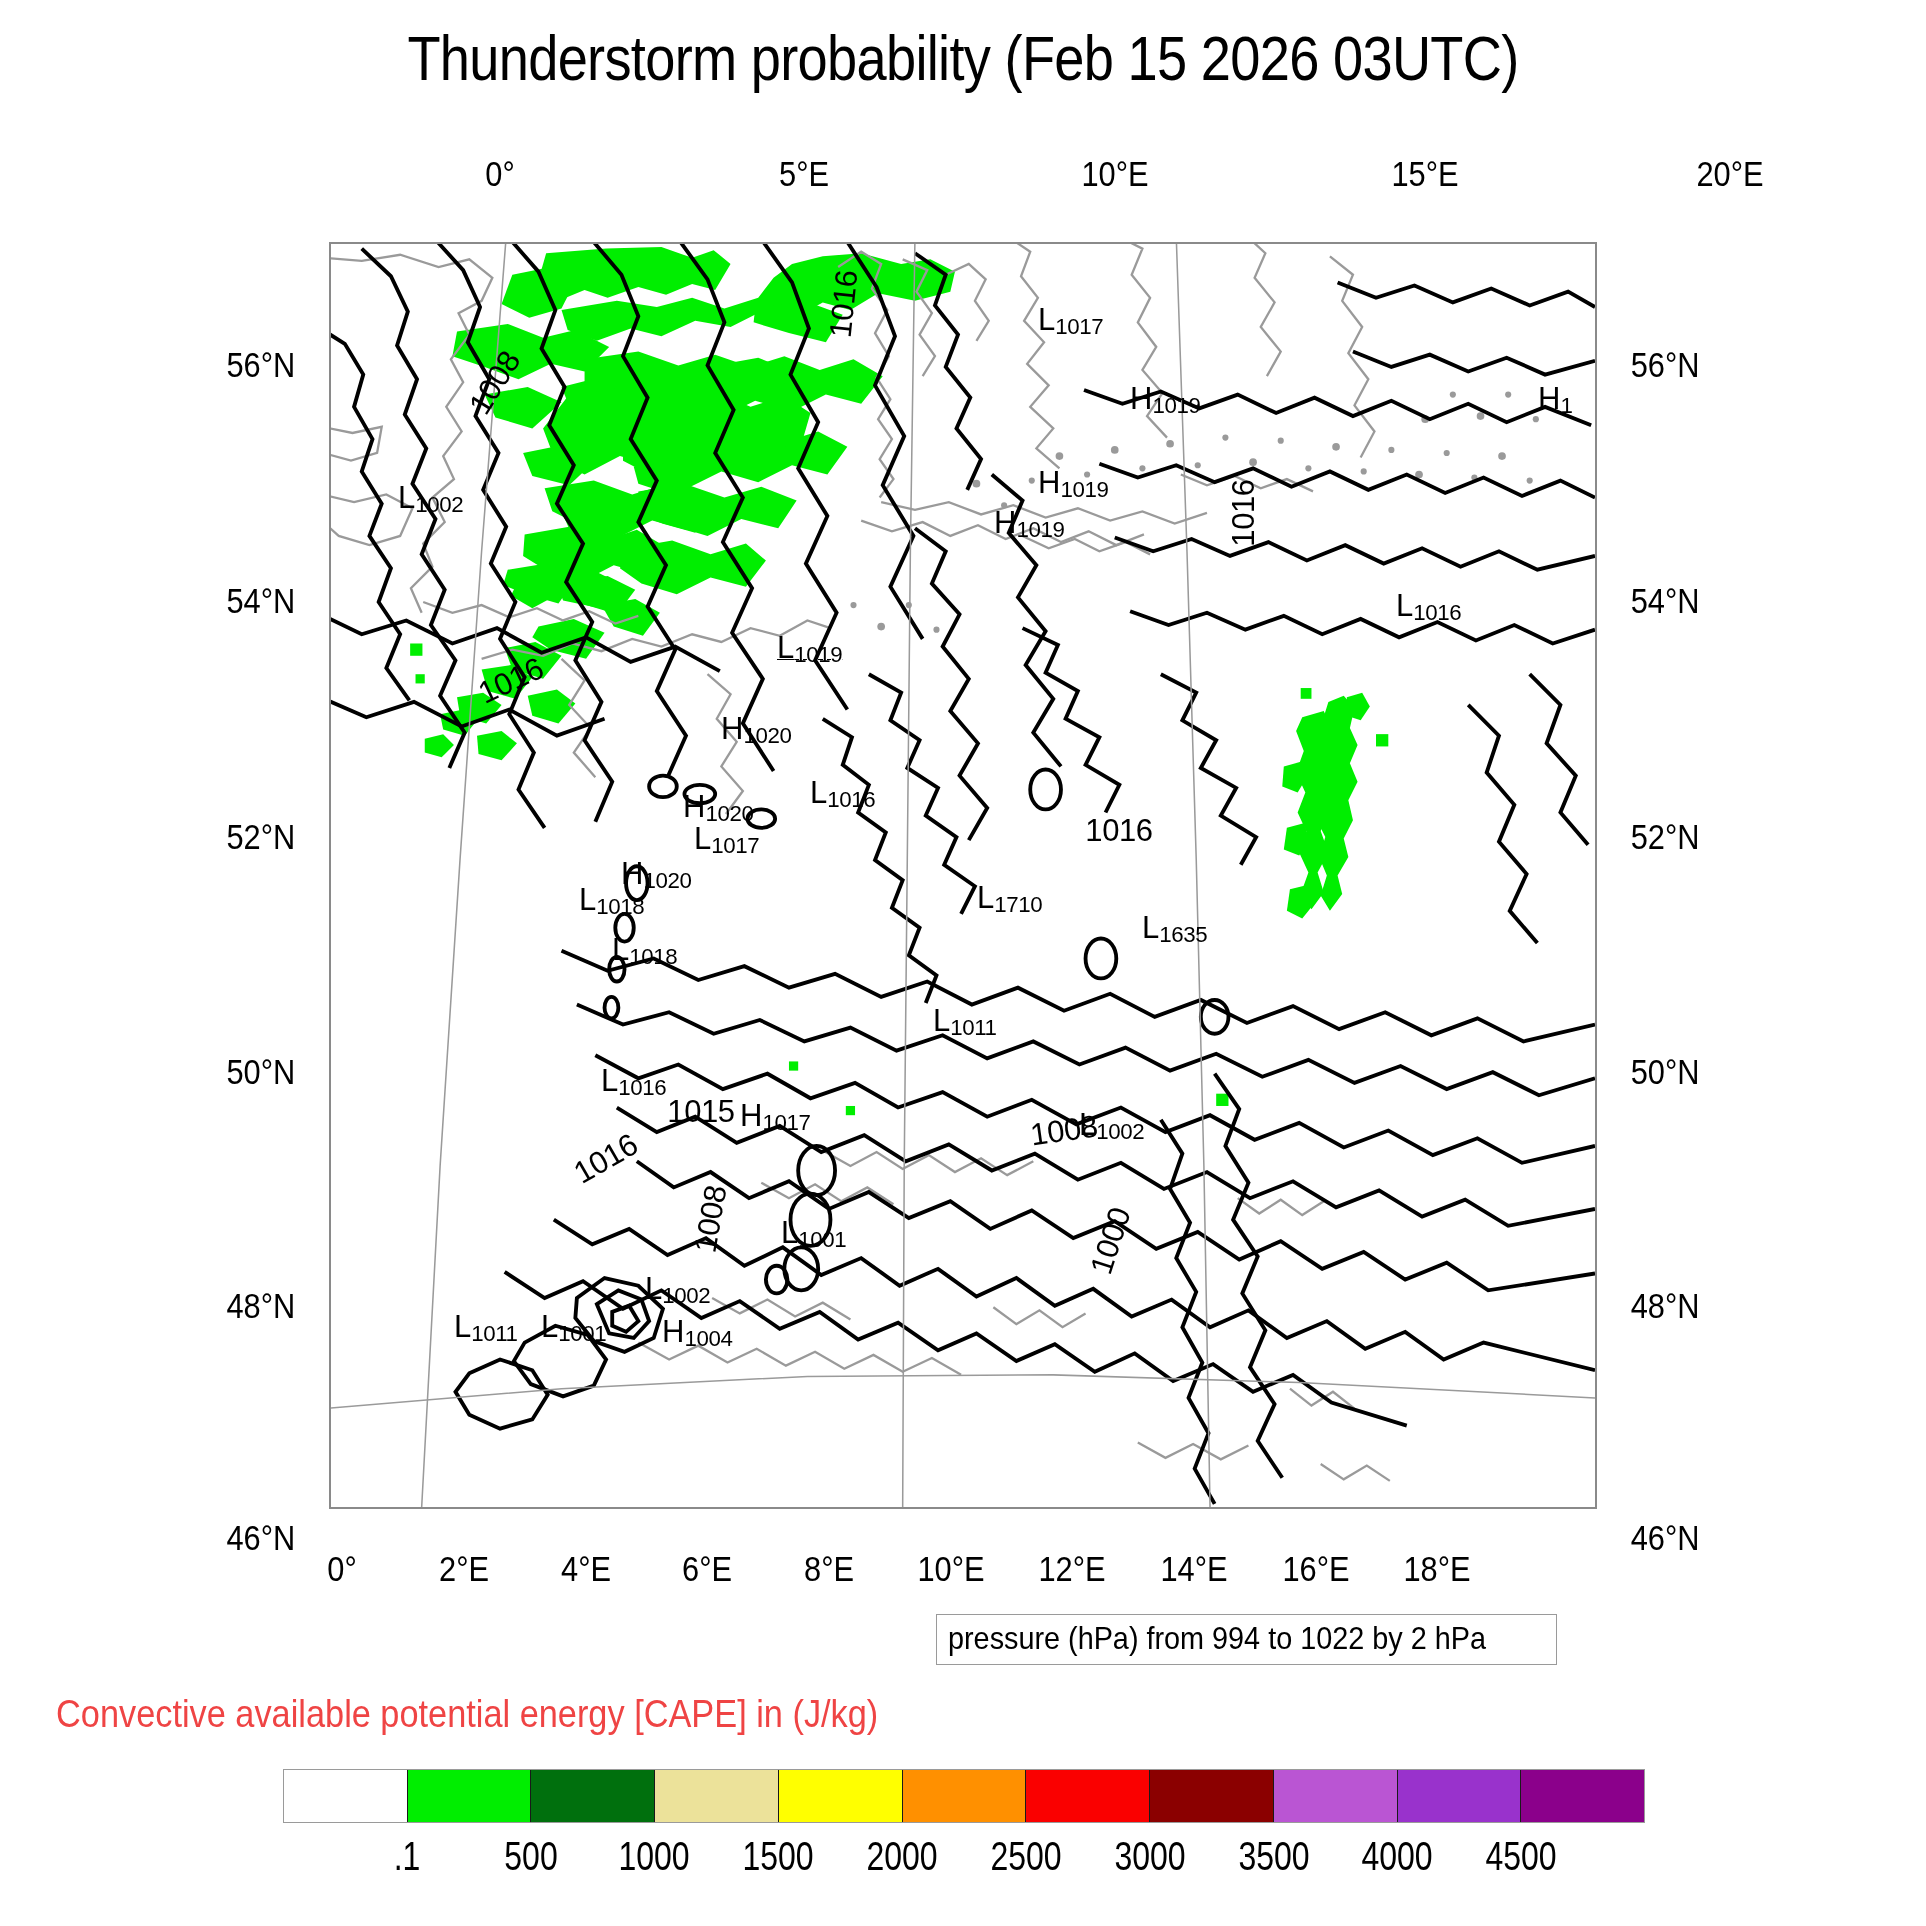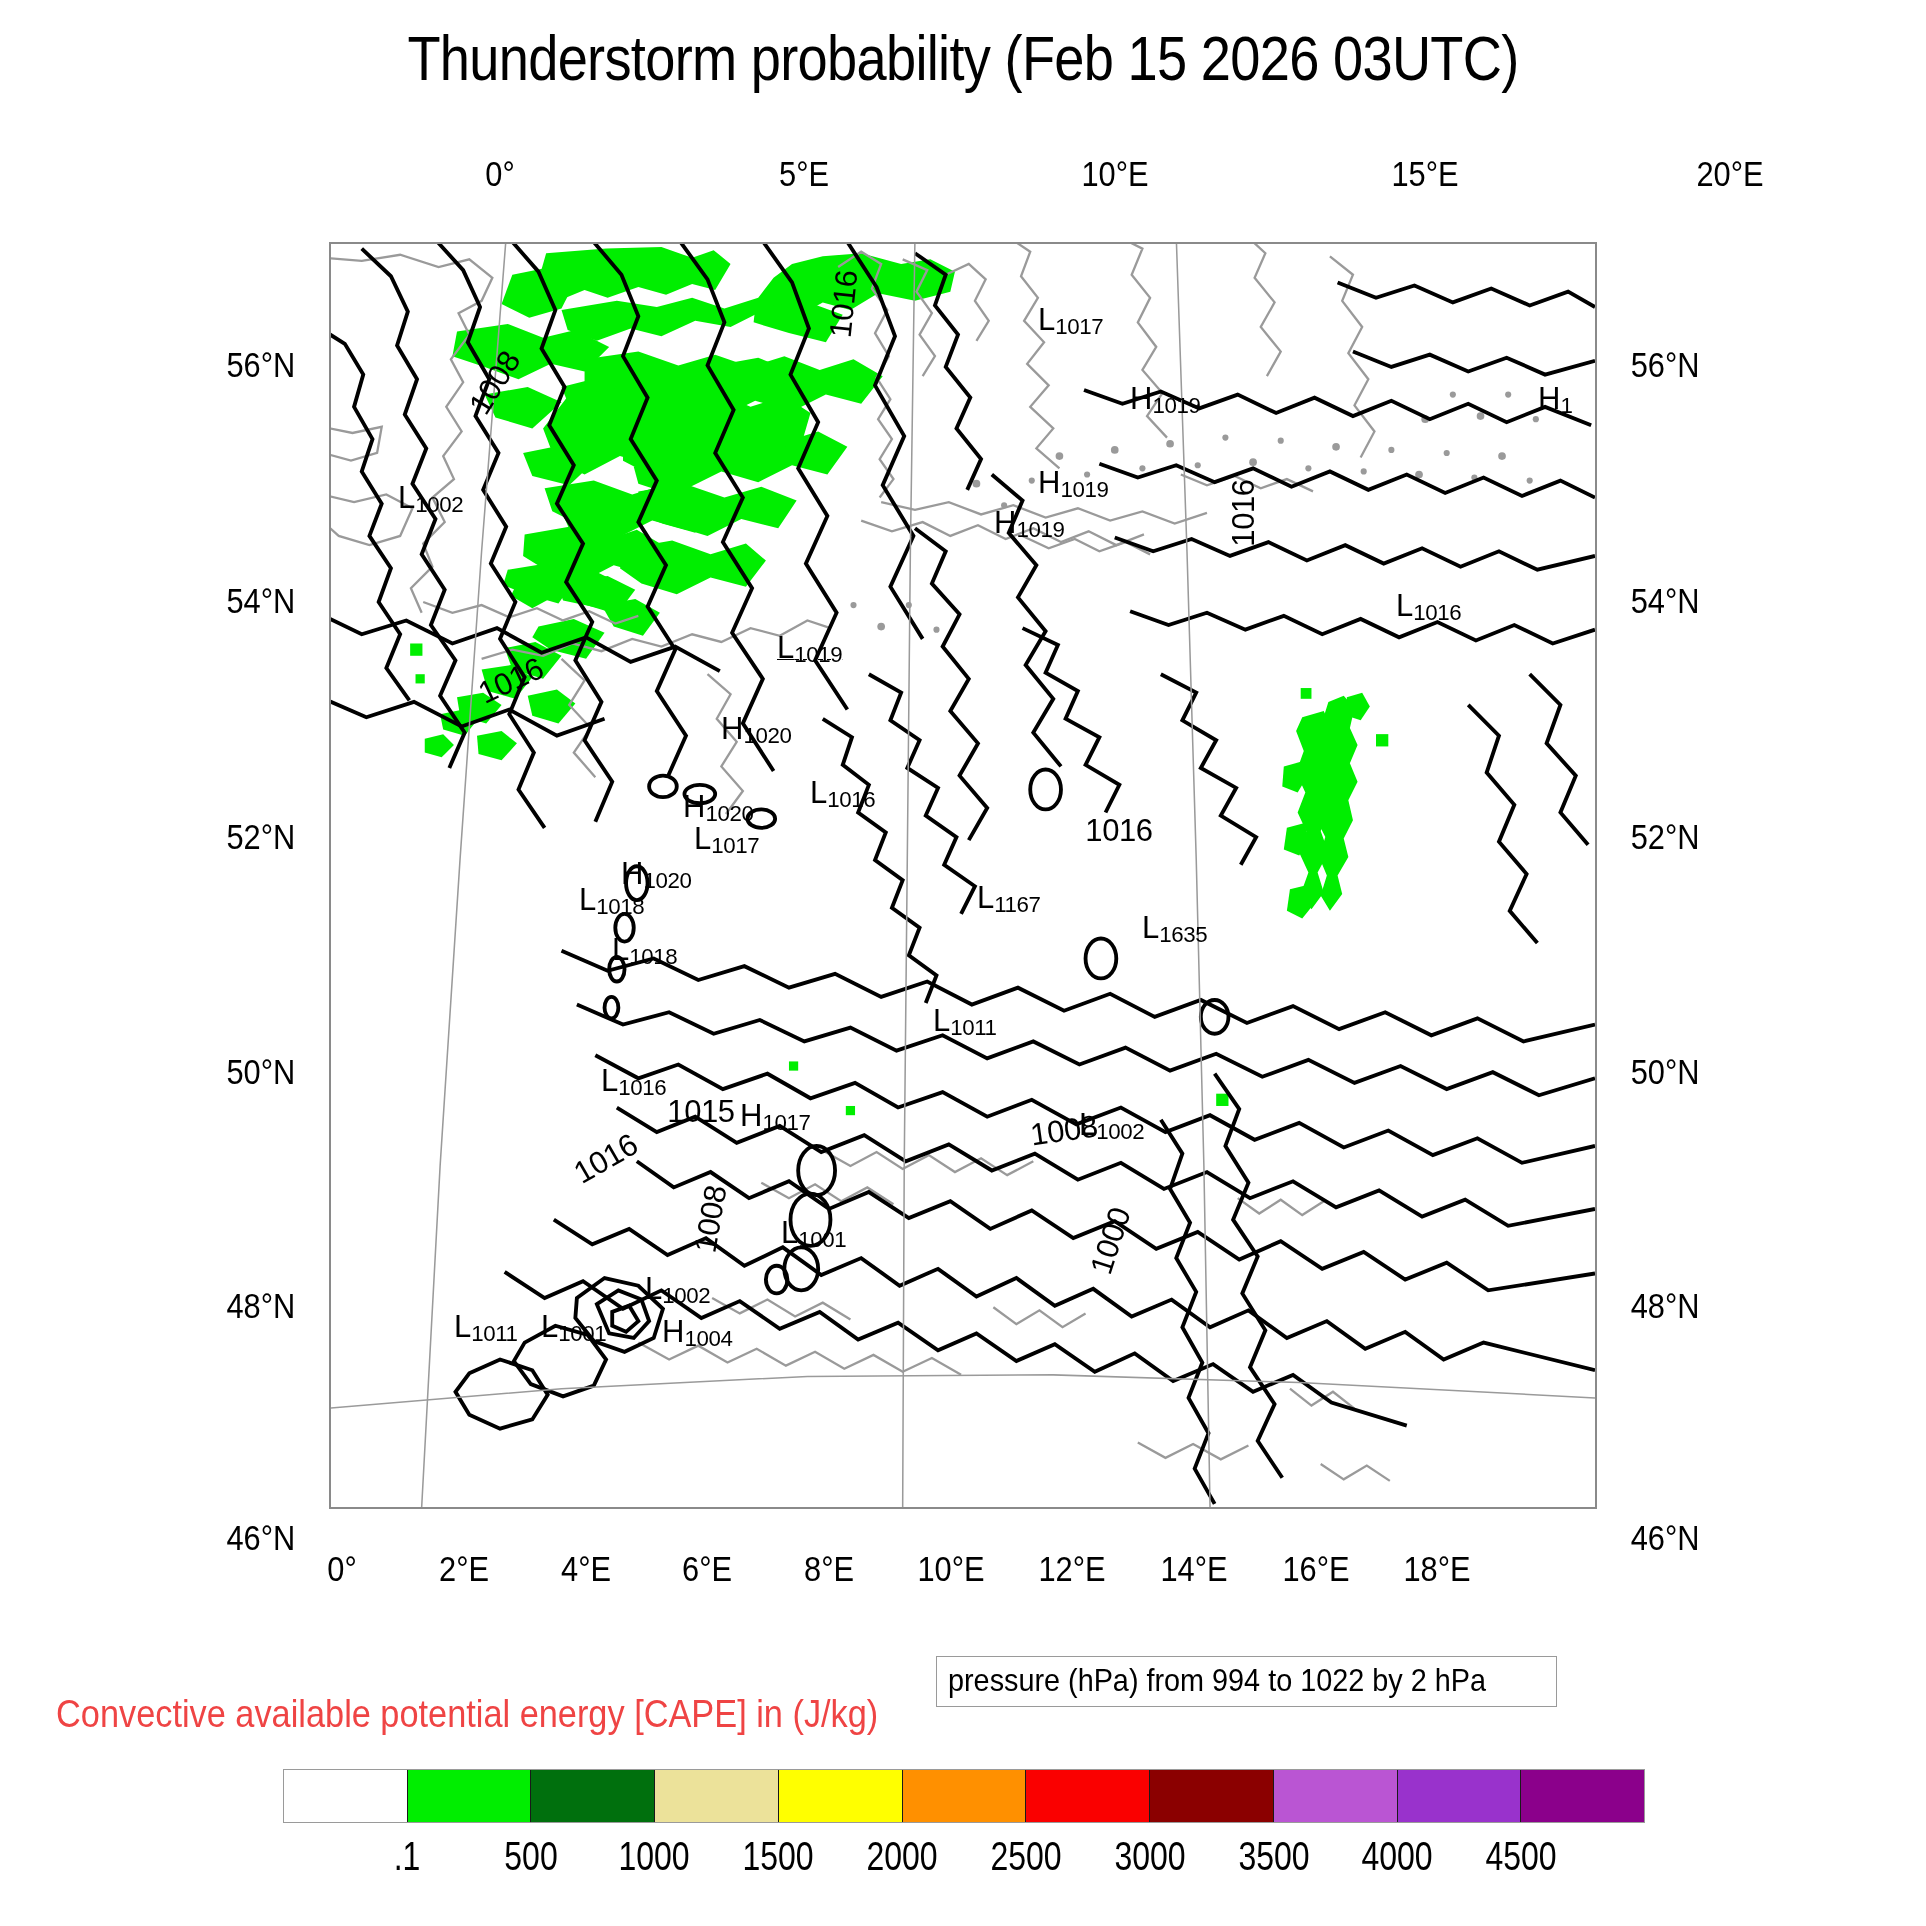--- a/index.html
+++ b/index.html
@@ -24,21 +24,21 @@
       transform:scaleX(0.88);}
   .tk-top{top:154px;transform:translateX(-50%) scaleX(0.88);}
   .tk-bot{top:1549px;transform:translateX(-50%) scaleX(0.88);}
   .tk-left{transform:translate(-100%,-50%) scaleX(0.88);}
   .tk-right{transform:translateY(-50%) scaleX(0.88);}
 
   
   #plegend{position:absolute;left:936px;top:1614px;
            border:1.5px solid #9a9a9a;background:#fff;
            padding:5.4px 10.8px 7px 10.8px;font-size:32px;color:#000;white-space:nowrap;
-           font-family:"Liberation Sans Narrow","Liberation Sans",sans-serif;margin-top:42px;}
+           font-family:"Liberation Sans Narrow","Liberation Sans",sans-serif;}
   #plegend span{display:inline-block;transform:scaleX(0.9);transform-origin:0 50%;}
 
   
   #cbtitle{position:absolute;left:0;top:1692px;width:1926px;text-align:left;
            font-size:39px;color:#ef4444;white-space:nowrap;
            font-family:"Liberation Sans Narrow","Liberation Sans",sans-serif;}
   #cbtitle span{display:inline-block;transform:scaleX(0.88);}
   #cbar{position:absolute;left:283px;top:1769px;width:1362px;height:54px;
         display:flex;border:1.5px solid #9a9a9a;box-sizing:border-box;}
   #cbar .seg{flex:1 1 0;height:100%;}
@@ -375,21 +375,21 @@
       <div class="hl" style="left: 663px; top: 263px;"><span class="big">H</span><span class="sub">1019</span></div>
       <div class="hl" style="left: 1207px; top: 139px;"><span class="big">H</span><span class="sub">1</span></div>
       <div class="hl" style="left: 1065px; top: 346px;"><span class="big">L</span><span class="sub">1016</span></div>
       <div class="hl" style="left: 446px; top: 388px; text-decoration: underline;"><span class="big">L</span><span class="sub">1019</span></div>
       <div class="hl" style="left: 390px; top: 469px;"><span class="big">H</span><span class="sub">1020</span></div>
       <div class="hl" style="left: 352px; top: 547px;"><span class="big">H</span><span class="sub">1020</span></div>
       <div class="hl" style="left: 479px; top: 533px;"><span class="big">L</span><span class="sub">1016</span></div>
       <div class="hl" style="left: 363px; top: 579px;"><span class="big">L</span><span class="sub">1017</span></div>
       <div class="hl" style="left: 290px; top: 614px;"><span class="big">H</span><span class="sub">1020</span></div>
       <div class="hl" style="left: 248px; top: 640px;"><span class="big">L</span><span class="sub">1018</span></div>
-      <div class="hl" style="left: 646px; top: 638px;"><span class="big">L</span><span class="sub">1167</span></div>
+      <div class="hl" style="left: 646px; top: 638px;"><span class="big">L</span><span class="sub">1710</span></div>
       <div class="hl" style="left: 811px; top: 668px;"><span class="big">L</span><span class="sub">1635</span></div>
       <div class="hl" style="left: 281px; top: 690px;"><span class="big">L</span><span class="sub">1018</span></div>
       <div class="hl" style="left: 602px; top: 761px;"><span class="big">L</span><span class="sub">1011</span></div>
       <div class="hl" style="left: 270px; top: 821px;"><span class="big">L</span><span class="sub">1016</span></div>
       <div class="hl" style="left: 409px; top: 856px;"><span class="big">H</span><span class="sub">1017</span></div>
       <div class="hl" style="left: 748px; top: 865px;"><span class="big">L</span><span class="sub">1002</span></div>
       <div class="hl" style="left: 450px; top: 973px;"><span class="big">L</span><span class="sub">1001</span></div>
       <div class="hl" style="left: 314px; top: 1029px;"><span class="big">L</span><span class="sub">1002</span></div>
       <div class="hl" style="left: 123px; top: 1067px;"><span class="big">L</span><span class="sub">1011</span></div>
       <div class="hl" style="left: 210px; top: 1067px;"><span class="big">L</span><span class="sub">1001</span></div>

